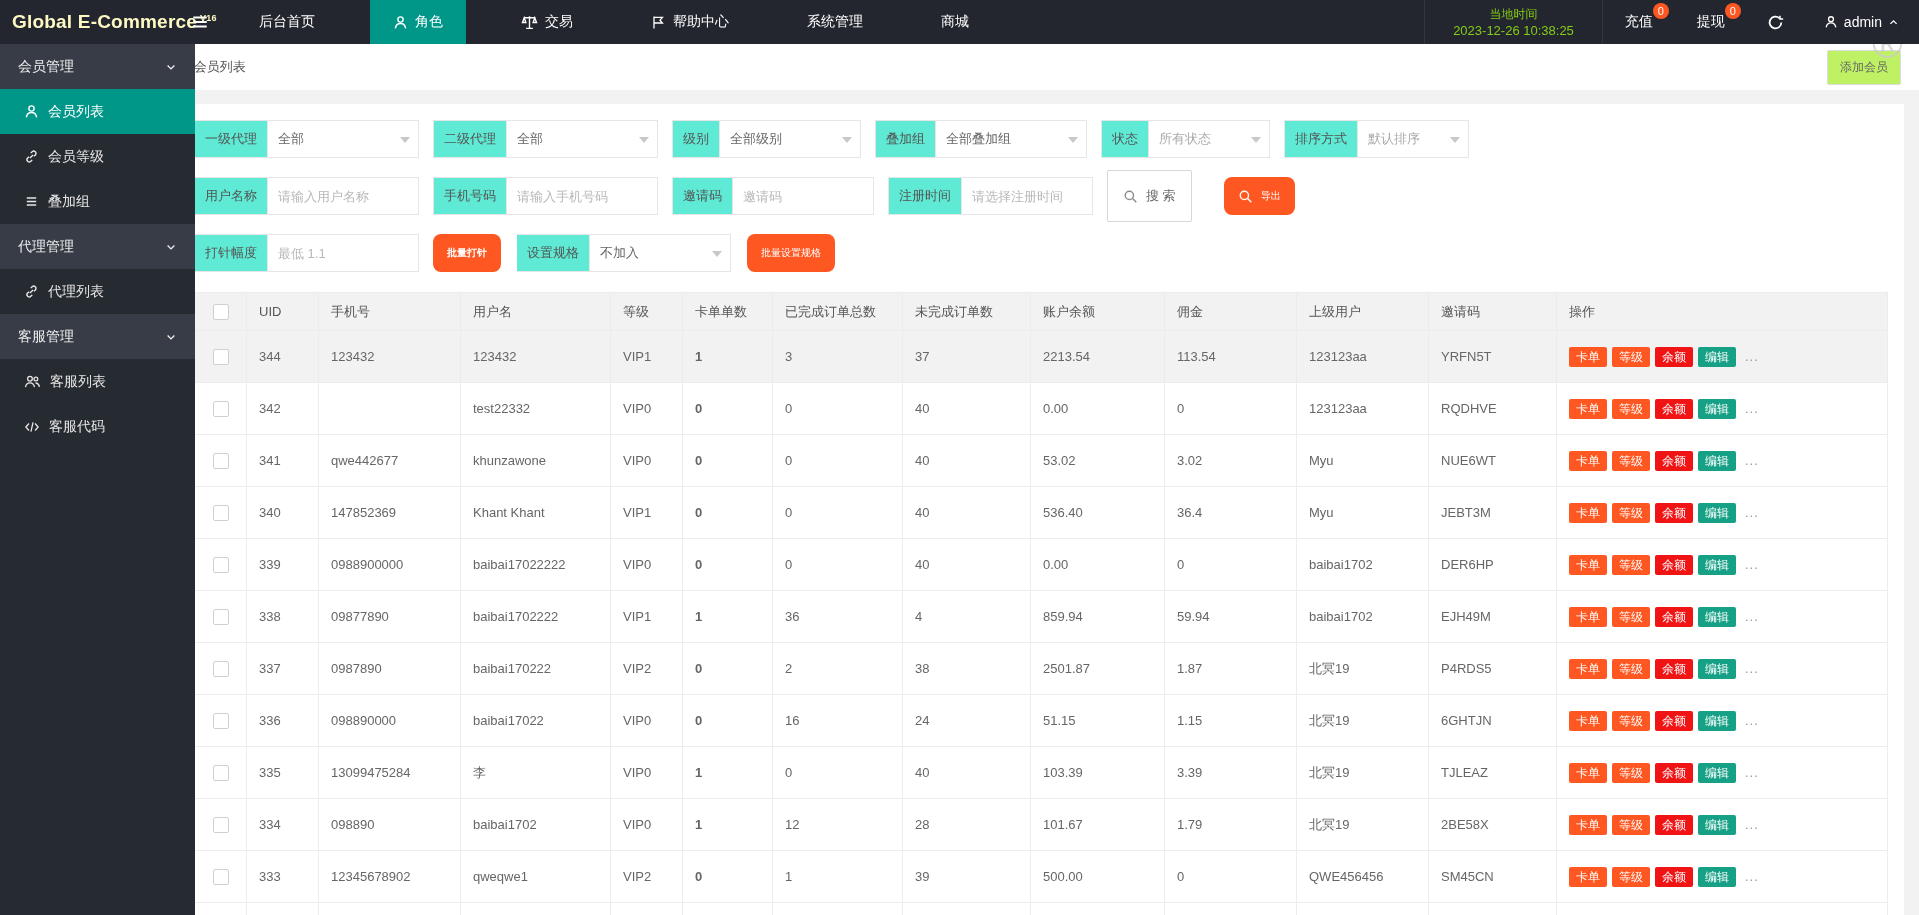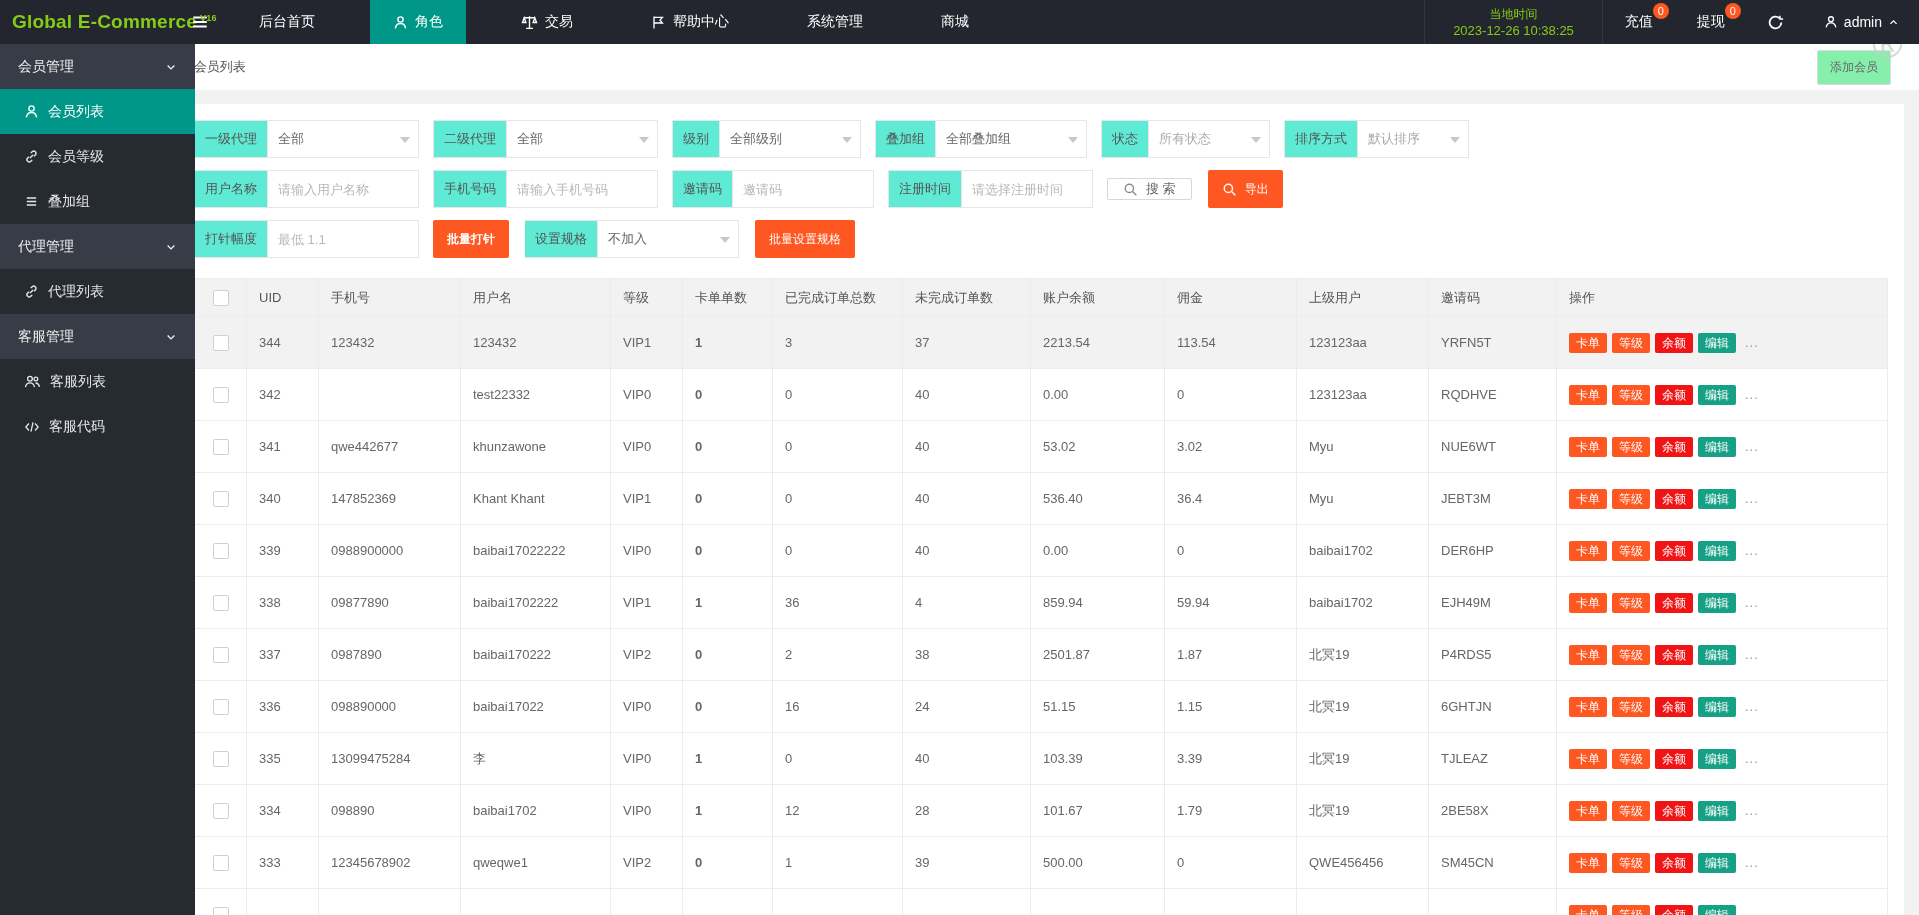--- a/index.html
+++ b/index.html
@@ -1,21 +1,21 @@
 <!DOCTYPE html>
 <html><head>
 <meta charset="utf-8">
 <style>
   * { box-sizing: border-box; margin: 0; padding: 0; }
   html,body { width:1919px; height:915px; overflow:hidden; }
   body { font-family:"Liberation Sans","DejaVu Sans",sans-serif; background:#f2f2f2; color:#666; }
 
   
   .topbar { position:absolute; top:0; left:0; right:0; height:44px; background:#23262e; display:flex; align-items:stretch; z-index:10; }
-  .logo { width:178px; display:flex; align-items:center; padding-left:12px; color:#84cc16; font-size:19px; font-weight:700; letter-spacing:.2px; white-space:nowrap; }
+  .logo { width:178px; display:flex; align-items:center; padding-left:12px; color:#fef9c3; font-size:19px; font-weight:700; letter-spacing:.2px; white-space:nowrap; }
   .logo sup { font-size:9px; font-weight:700; margin-left:3px; transform:translateY(-4px); }
   .hamburger { width:44px; display:flex; align-items:center; justify-content:center; color:#fff; cursor:pointer; }
   .topnav { display:flex; align-items:stretch; margin-left:14px;gap:32px; }
   .nav-item { display:flex; align-items:center; gap:7px; padding:0 23px; color:#fff; font-size:14px; cursor:pointer; }
   .nav-item.active { background:#009688; }
   .top-right { margin-left:auto; display:flex; align-items:stretch; }
   .time-block { display:flex; flex-direction:column; justify-content:center; align-items:center; padding:0 28px; color:#84cc16; border-left:1px solid rgba(255,255,255,.08); border-right:1px solid rgba(255,255,255,.08); }
   .time-label { font-size:12px; line-height:16px; }
   .time-value { font-size:13px; line-height:17px; }
   .top-link { position:relative; display:flex; align-items:center; padding:0 22px; color:#fff; font-size:14px; cursor:pointer; }
@@ -27,36 +27,36 @@
   .sidebar { position:absolute; top:44px; left:0; bottom:0; width:195px; background:#262a31; z-index:9; }
   .side-group { height:45px; display:flex; align-items:center; justify-content:space-between; padding:0 18px 0 18px; background:#383c47; color:#eee; font-size:14px; cursor:pointer; }
   .side-item { height:45px; display:flex; align-items:center; gap:9px; padding-left:24px; background:#262a31; color:#e6e6e6; font-size:14px; cursor:pointer; }
   .side-item.active { background:#009688; color:#fff; }
 
   
   .content { position:absolute; left:163px; top:44px; right:0; bottom:0; }
   .crumb-bar { height:46px; background:#fff; display:flex; align-items:center; padding:0 16px; }
   .crumb-arrow { color:#999; font-size:14px; margin-right:7px; }
   .crumb-title { color:#555; font-size:13px; }
-  .add-btn { margin-left:auto; margin-right:12px; background:#86efac; border:1px solid #dcdcdc; border-radius:2px; color:#666; font-size:12px; padding:8px 12px; cursor:pointer; font-family:inherit; }
+  .add-btn { margin-left:auto; margin-right:2px; background:#bef264; border:1px solid #dcdcdc; border-radius:2px; color:#666; font-size:12px; padding:8px 12px; cursor:pointer; font-family:inherit; }
   .watermark { position:absolute; top:-24px; right:16px; font-size:42px; color:#cccccc; opacity:.75; z-index:1; pointer-events:none; }
 
   .card { position:relative; margin:14px 15px 0 15px; background:#fff; padding:16px; min-height:860px; }
 
   
   .f-row { display:flex; align-items:center; margin-bottom:12px; flex-wrap:nowrap; }
   .fgroup { display:flex; align-items:stretch; height:38px; border:1px solid #e6e6e6; background:#fff; margin-right:14px; }
   .flabel { display:flex; align-items:center; padding:0 10px; background:#5eead4; border-right:1px solid #e6e6e6; font-size:13px; color:#555; white-space:nowrap; }
   .fselect { position:relative; display:flex; align-items:center; padding:0 24px 0 10px; font-size:13px; color:#666; cursor:pointer; white-space:nowrap; }
   .fselect.muted { color:#aaa; }
   .caret { position:absolute; right:8px; top:16px; width:0; height:0; border-left:5px solid transparent; border-right:5px solid transparent; border-top:6px solid #c8c8c8; }
   .finput { border:0; outline:none; padding:0 10px; font-size:13px; color:#666; font-family:inherit; height:36px; }
   .finput::placeholder { color:#b8b8b8; }
-  .btn-plain { display:flex; align-items:center; gap:8px; height:22px; padding:0 15px; background:#fff; border:1px solid #d8d8d8; border-radius:2px; color:#666; font-size:13px; cursor:pointer; margin-right:16px; font-family:inherit; }
-  .btn-orange { display:flex; align-items:center; gap:8px; height:38px; padding:0 14px; background:#ff5722; border:0; border-radius:2px; color:#fff; font-size:12px; cursor:pointer; margin-right:16px; font-family:inherit; }
+  .btn-plain { display:flex; align-items:center; gap:8px; height:52px; padding:0 15px; background:#fff; border:1px solid #d8d8d8; border-radius:2px; color:#666; font-size:13px; cursor:pointer; margin-right:32px; font-family:inherit; }
+  .btn-orange { display:flex; align-items:center; gap:8px; height:38px; padding:0 14px; background:#ff5722; border:0; border-radius:8px; color:#fff; font-size:10px; cursor:pointer; margin-right:16px; font-family:inherit; }
   #filter-row3 .fgroup.attached { margin-right:0; }
   #filter-row3 .btn-inject { margin-right:16px;font-weight:bold; }
 
   
   .grid { width:100%; border-collapse:collapse; table-layout:fixed; margin-top:20px; font-size:13px; }
   .grid th, .grid td { border:1px solid #ececec; padding:0 12px; overflow:hidden; white-space:nowrap; text-overflow:ellipsis; }
   .grid th { background:#f2f2f2; height:38px; font-weight:400; color:#555; text-align:left; }
   .grid td { height:52px; color:#666; background:#fff; }
   .grid tr.hl td { background:#f2f2f2; }
   .col-check { width:52px; text-align:center !important; }

